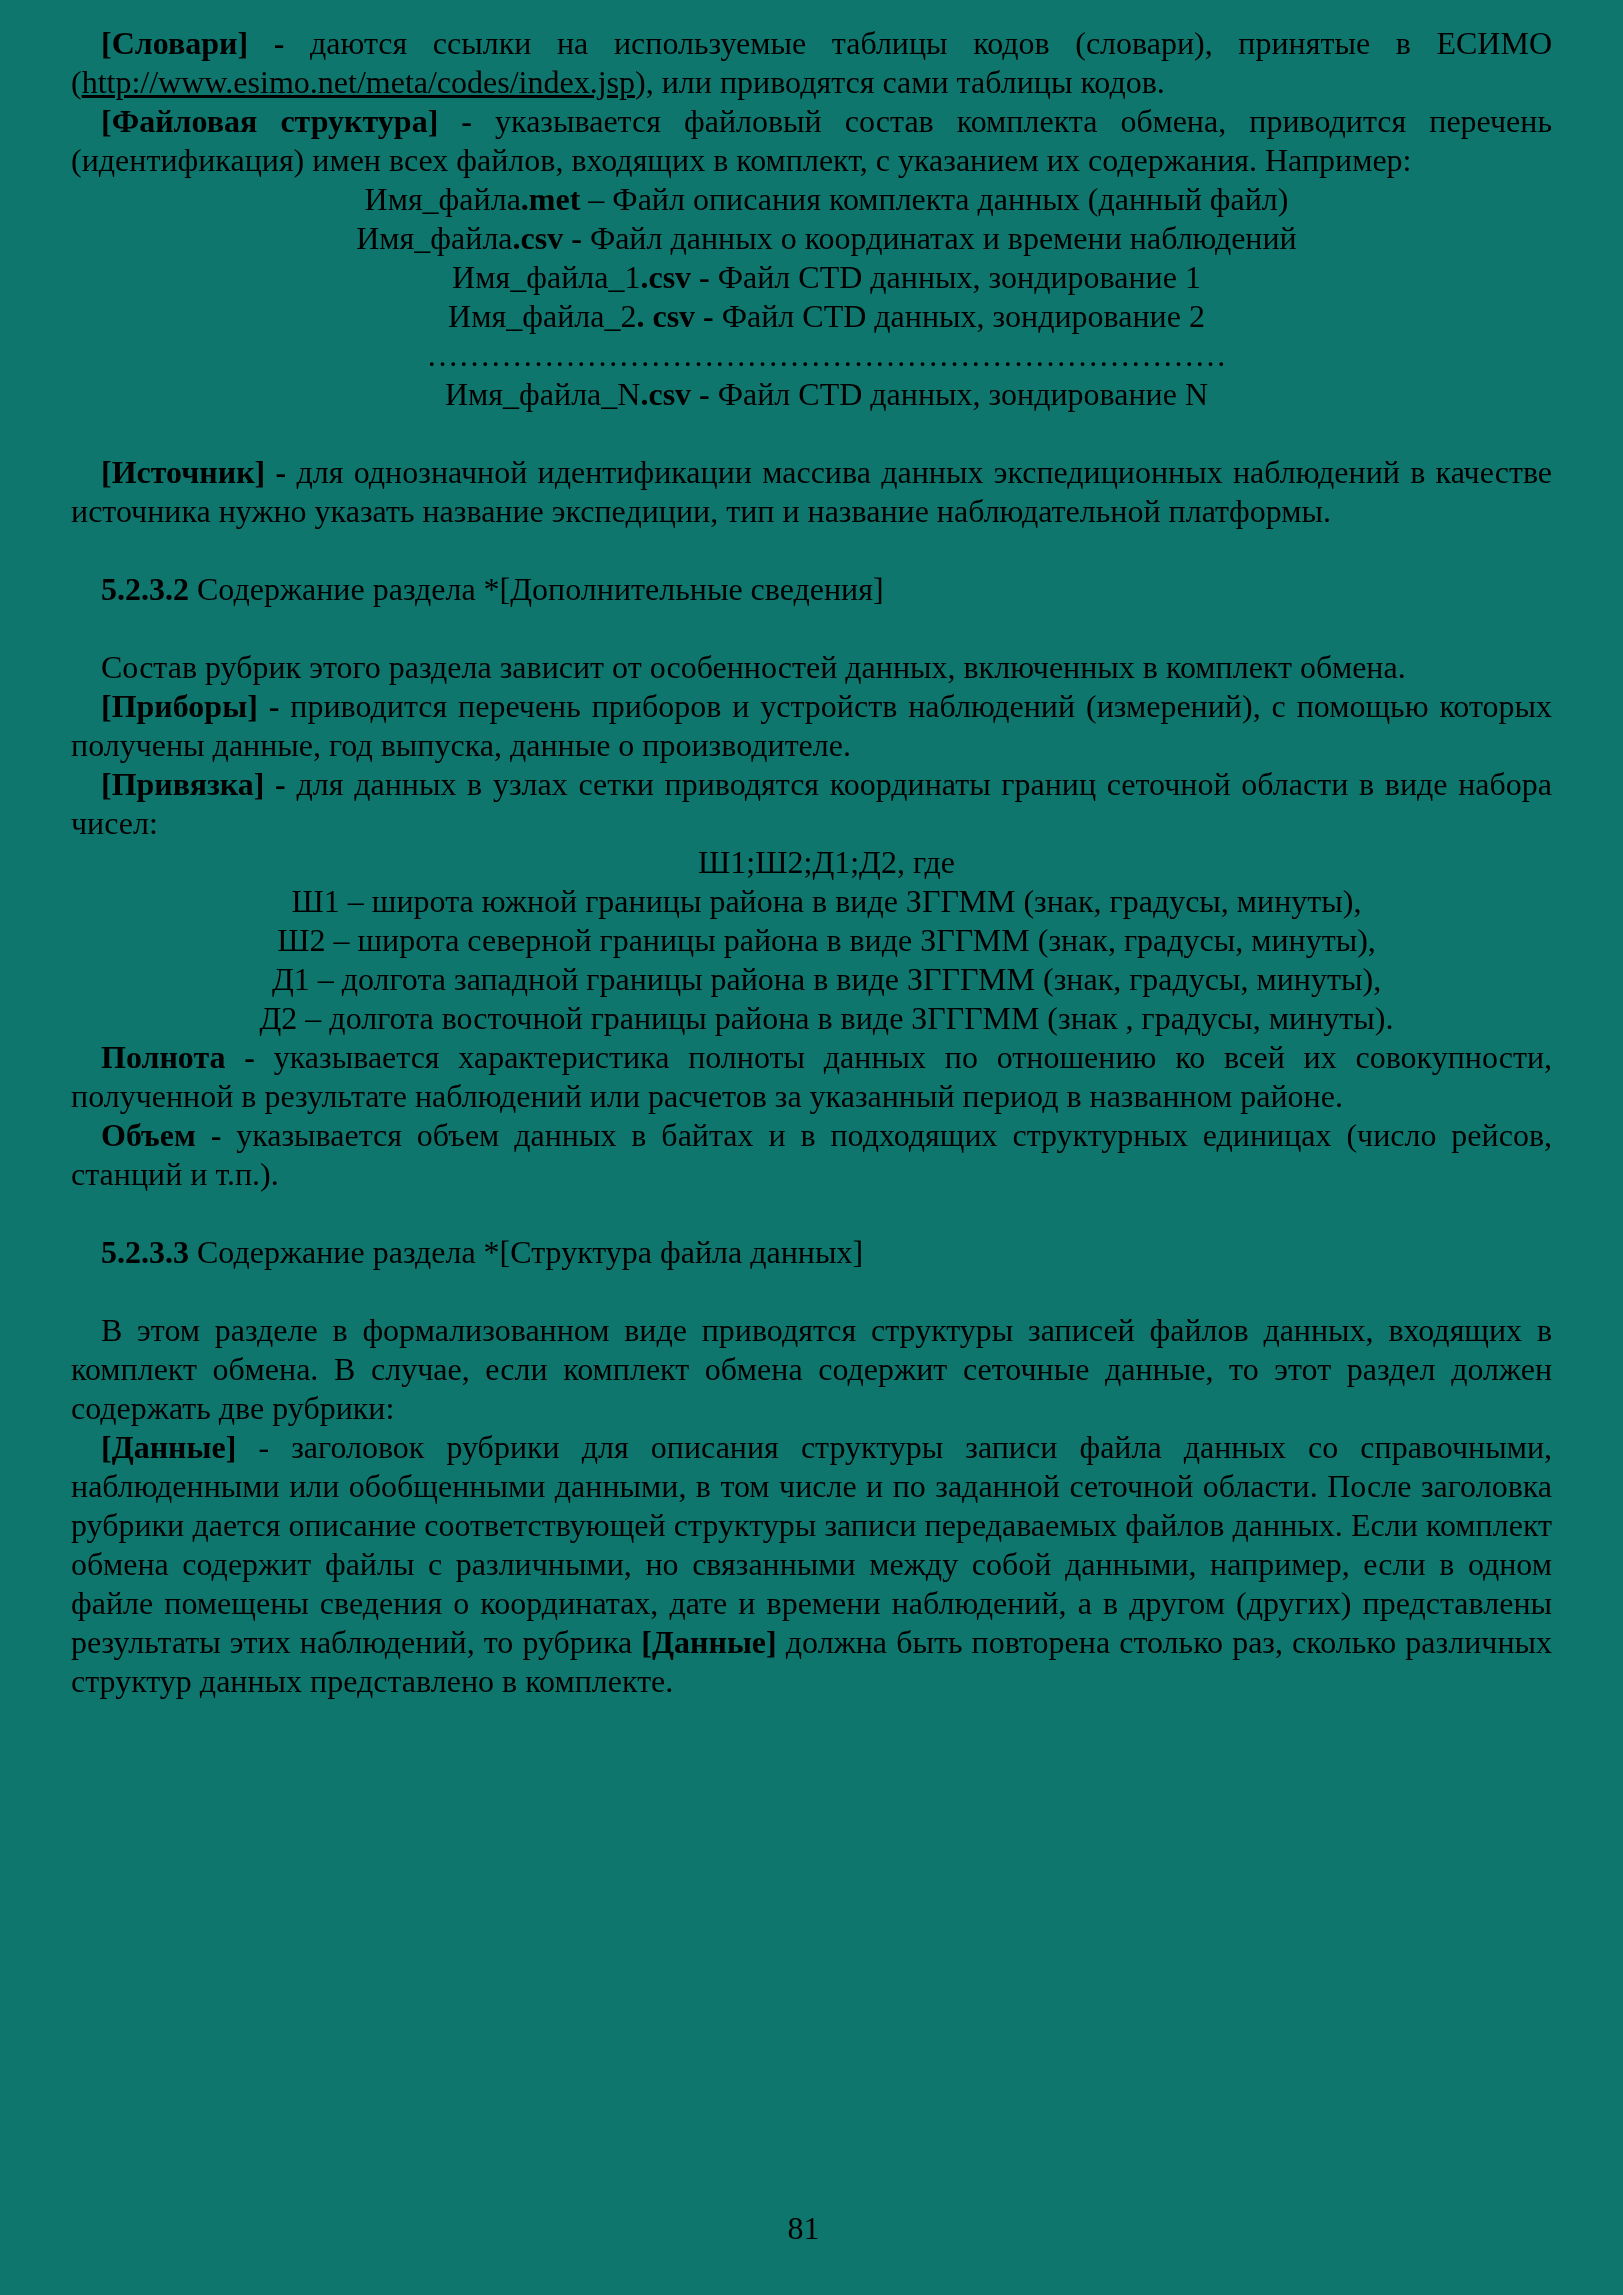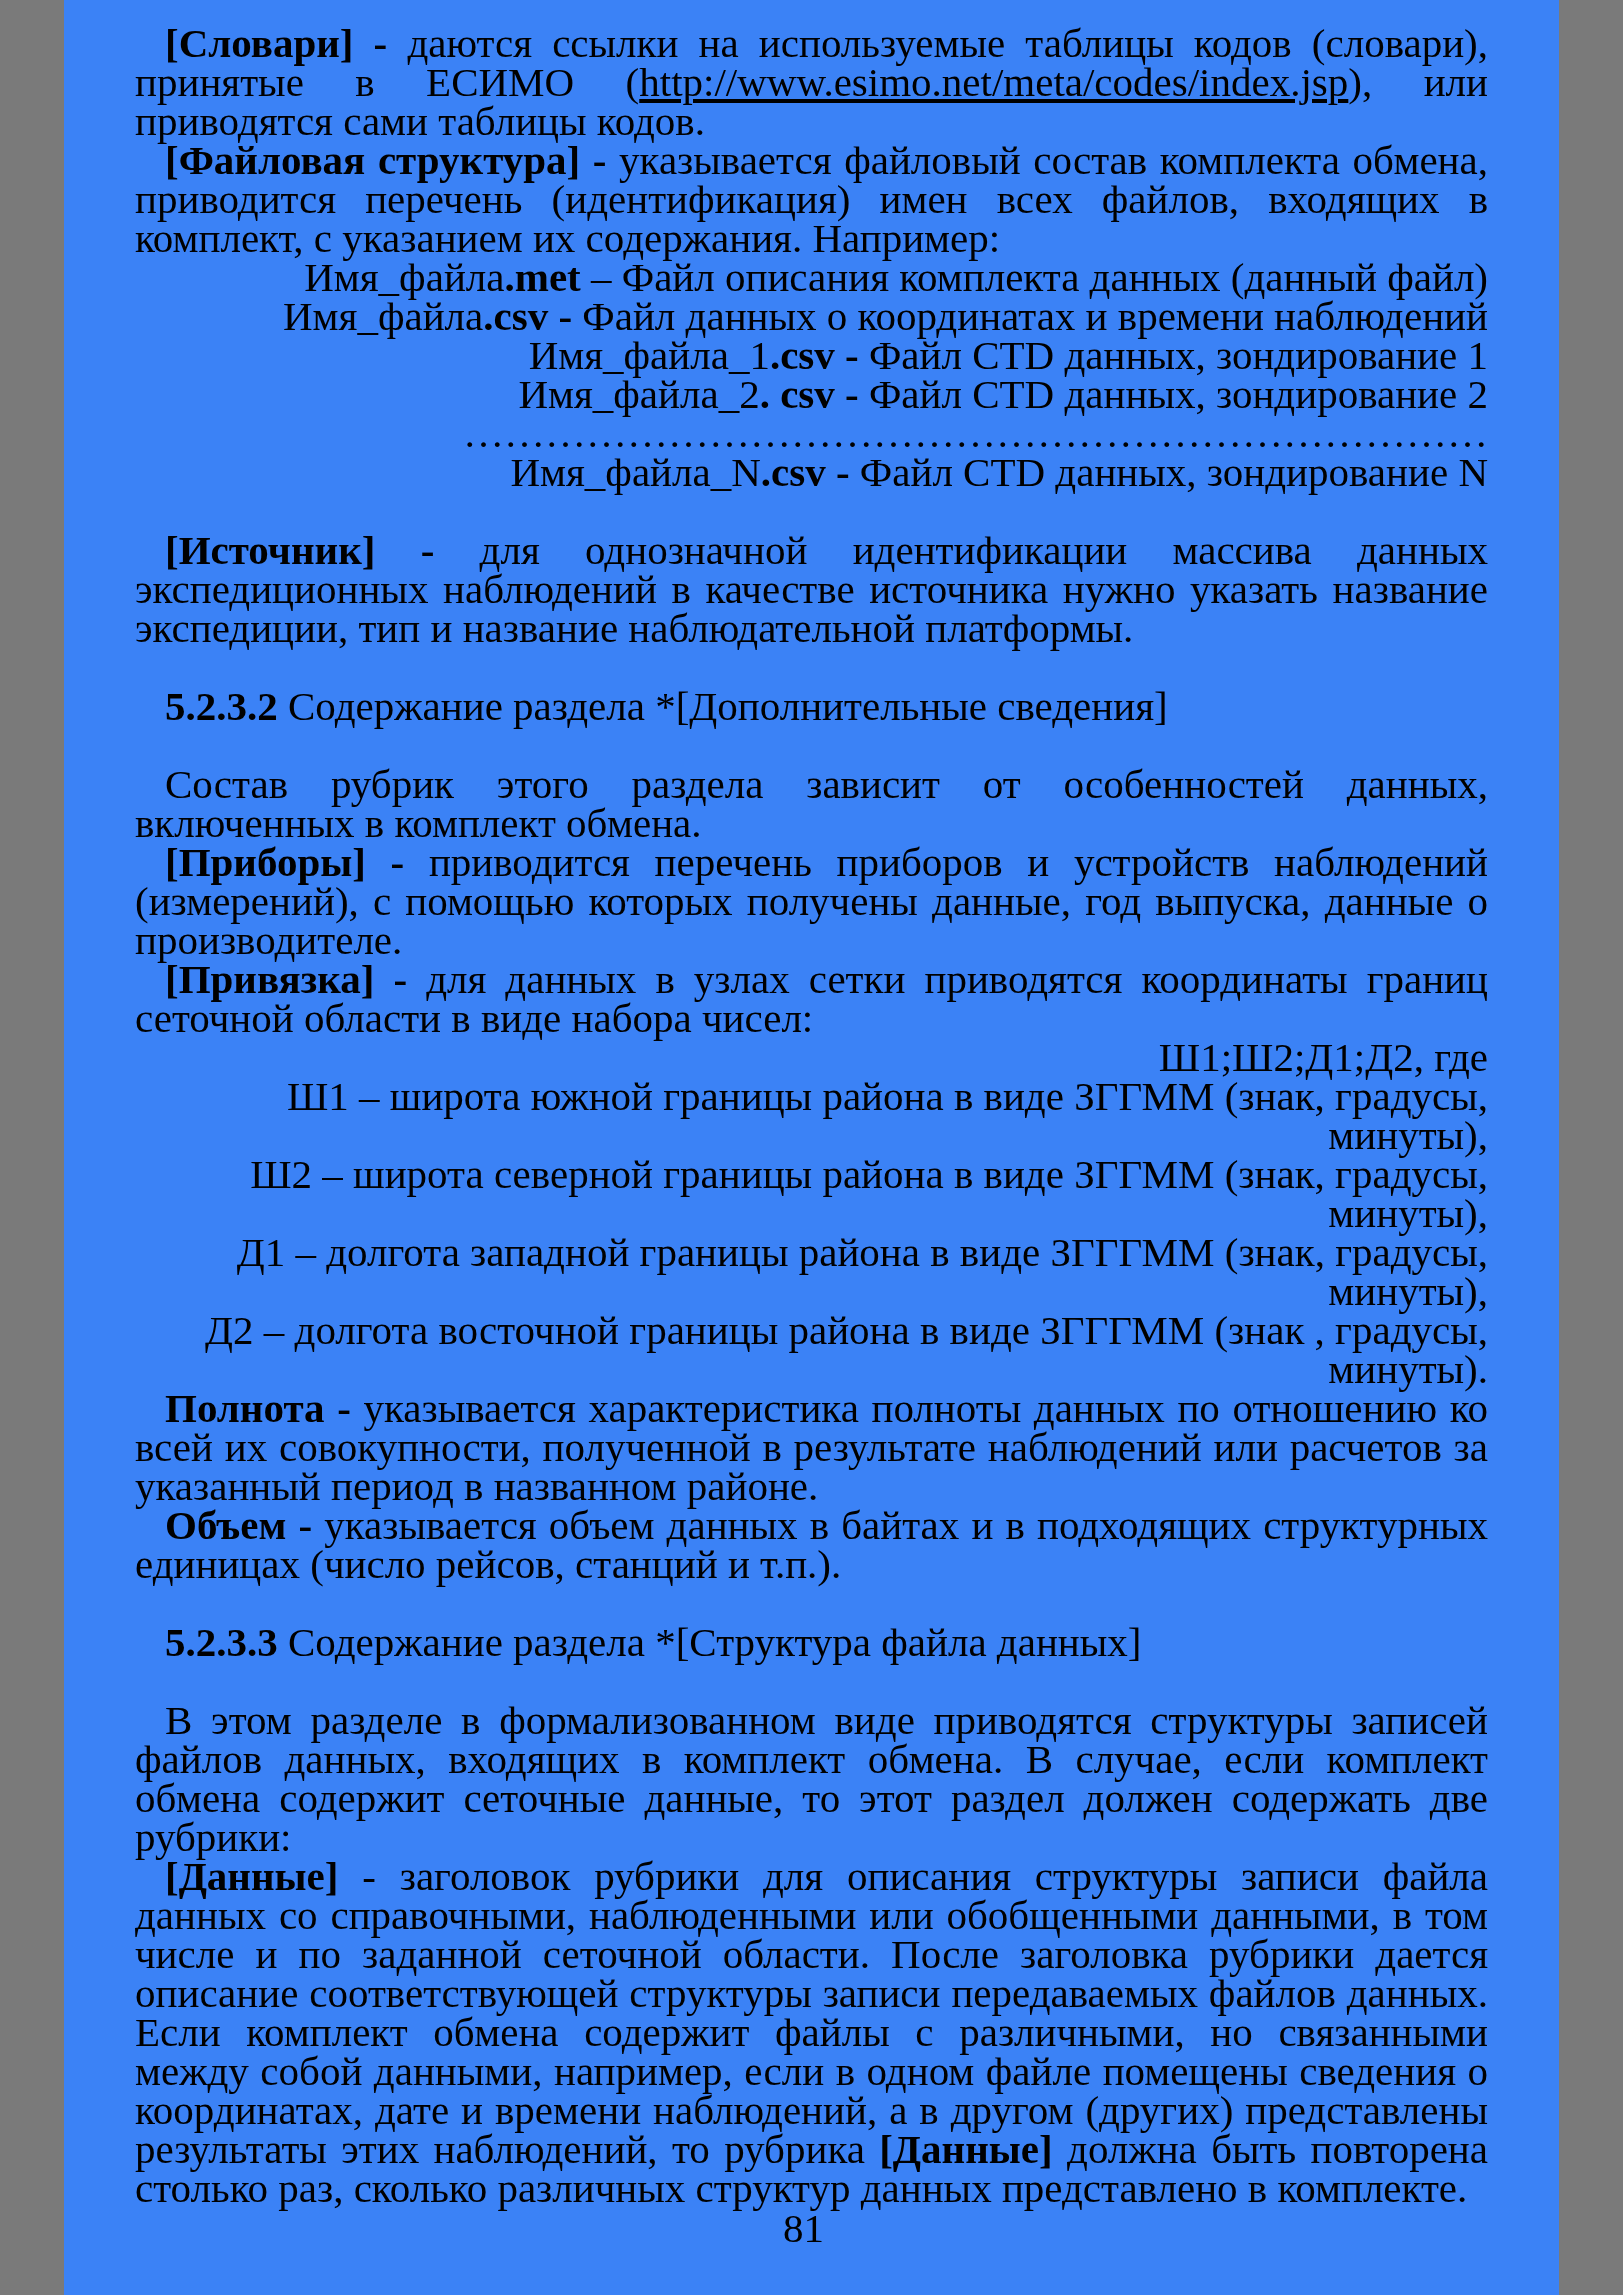--- a/index.html
+++ b/index.html
@@ -2,45 +2,45 @@
 <html style="font-size:10.5px"><head>
 <meta charset="utf-8">
 <style>
   html, body {
     margin: 0;
     padding: 0;
     background: #7a7a7a;
   }
   .page {
     position: relative;
-    width: 1495px;
+    width: 1623px;
     height: 2295px;
     margin: 0 auto;
-    background: #3b82f6;
+    background: #0f766e;
     color: #000000;
     font-family: "Liberation Serif", serif;
-    font-size: 41px;
+    font-size: 32px;
     line-height: 39px;
     box-sizing: border-box;
     padding: 23.6px 71px 0 71px;
     overflow: hidden;
   }
   .content {
     text-align: justify;
   }
   .content p {
     margin: 0;
     padding: 0;
   }
   p.para {
     text-align: justify;
     text-indent: 30px;
   }
   p.line {
-    text-align: right;
+    text-align: center;
     padding-left: 30px;
   }
   p.spacer {
     height: 39px;
   }
   .b { font-weight: bold; }
   .u { text-decoration: underline; }
   .page-number {
     position: absolute;
     left: 0;

